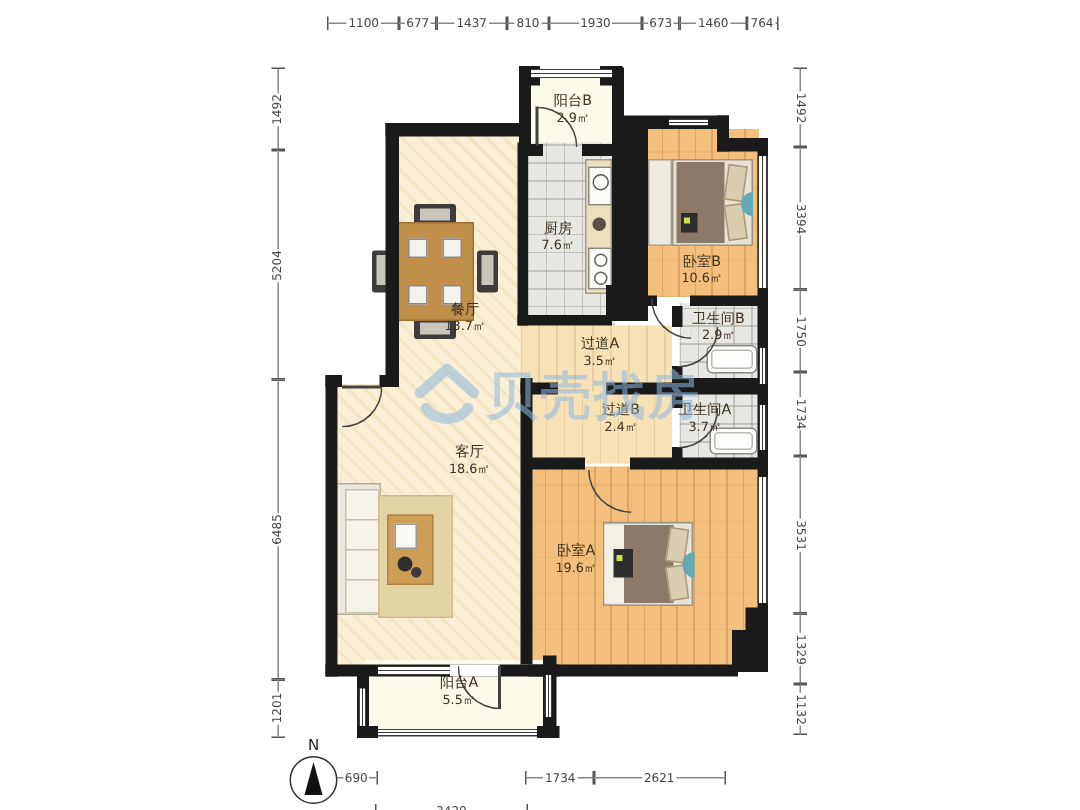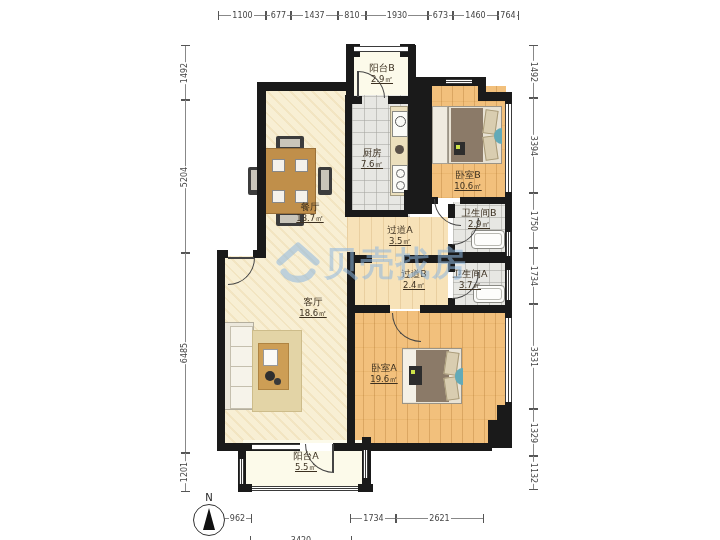--- a/index.html
+++ b/index.html
@@ -19,21 +19,21 @@
   .winv{position:absolute;background:linear-gradient(to right,#3a3a3a 0 16%,#fff 16% 44%,#3a3a3a 44% 56%,#fff 56% 84%,#3a3a3a 84% 100%);}
   
   .arc{position:absolute;}
   .arc-br{border-right:1px solid #444;border-bottom:1px solid #444;border-bottom-right-radius:100%;}
   .arc-bl{border-left:1px solid #444;border-bottom:1px solid #444;border-bottom-left-radius:100%;}
   .arc-tr{border-top:1px solid #444;border-right:1px solid #444;border-top-right-radius:100%;}
   .leaf{position:absolute;background:#444;}
   
   .room-label{position:absolute;transform:translateX(-50%);text-align:center;color:#3c3020;line-height:1.25;z-index:40;}
   .rname{font-size:9.5px;}
-  .rarea{font-size:8.5px;text-decoration:underline;}
+  .rarea{font-size:8.5px;}
   
   .dimh{position:absolute;height:9px;border-left:1px solid #555;border-right:1px solid #555;display:flex;align-items:center;justify-content:center;}
   .dimh::before{content:"";position:absolute;left:0;right:0;top:4px;height:1px;background:#888;}
   .dimv{position:absolute;width:9px;border-top:1px solid #555;border-bottom:1px solid #555;display:flex;align-items:center;justify-content:center;}
   .dimv::before{content:"";position:absolute;top:0;bottom:0;left:4px;width:1px;background:#888;}
   .dimh span,.dimv span{position:relative;background:#fff;font-size:8px;color:#444;padding:0 1px;line-height:1;white-space:nowrap;z-index:2;}
   .dimv.left span{transform:rotate(-90deg);}
   .dimv.right span{transform:rotate(90deg);}
   
   .furn{position:absolute;box-sizing:border-box;}
@@ -311,21 +311,21 @@
       <span>3531</span>
     </div>
   <div class="dimv right" style="left:529px;top:408px;height:47px">
       <span>1329</span>
     </div>
   <div class="dimv right" style="left:529px;top:455px;height:33px">
       <span>1132</span>
     </div>
 
   <div class="dimh" style="left:223px;top:514px;width:27px">
-      <span>962</span>
+      <span>690</span>
     </div>
   <div class="dimh" style="left:250px;top:536px;width:100px">
       <span>3420</span>
     </div>
   <div class="dimh" style="left:350px;top:514px;width:45px">
       <span>1734</span>
     </div>
   <div class="dimh" style="left:395px;top:514px;width:87px">
       <span>2621</span>
     </div>

